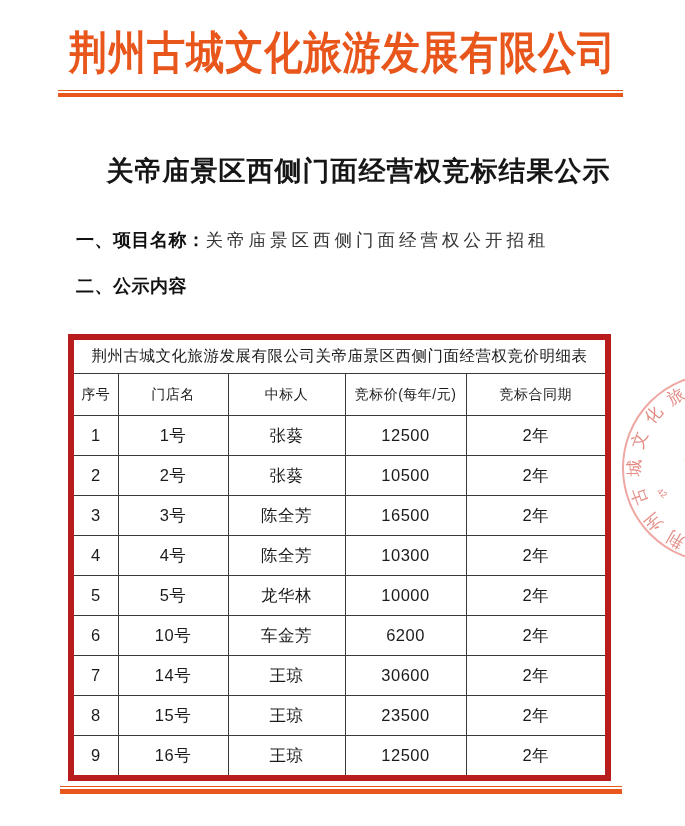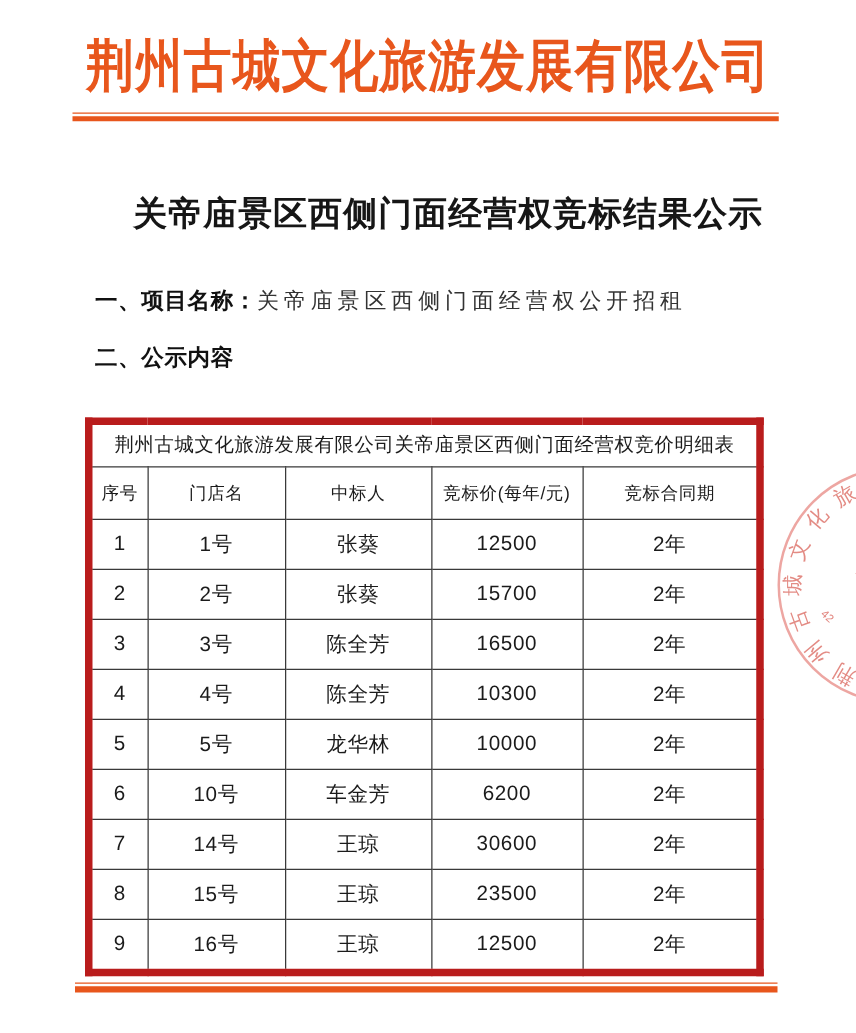--- a/index.html
+++ b/index.html
@@ -158,21 +158,21 @@
           <td>1</td>
           <td>1号</td>
           <td>张葵</td>
           <td>12500</td>
           <td>2年</td>
         </tr>
         <tr class="data-row">
           <td>2</td>
           <td>2号</td>
           <td>张葵</td>
-          <td>15700</td>
+          <td>10500</td>
           <td>2年</td>
         </tr>
         <tr class="data-row">
           <td>3</td>
           <td>3号</td>
           <td>陈全芳</td>
           <td>16500</td>
           <td>2年</td>
         </tr>
         <tr class="data-row">

